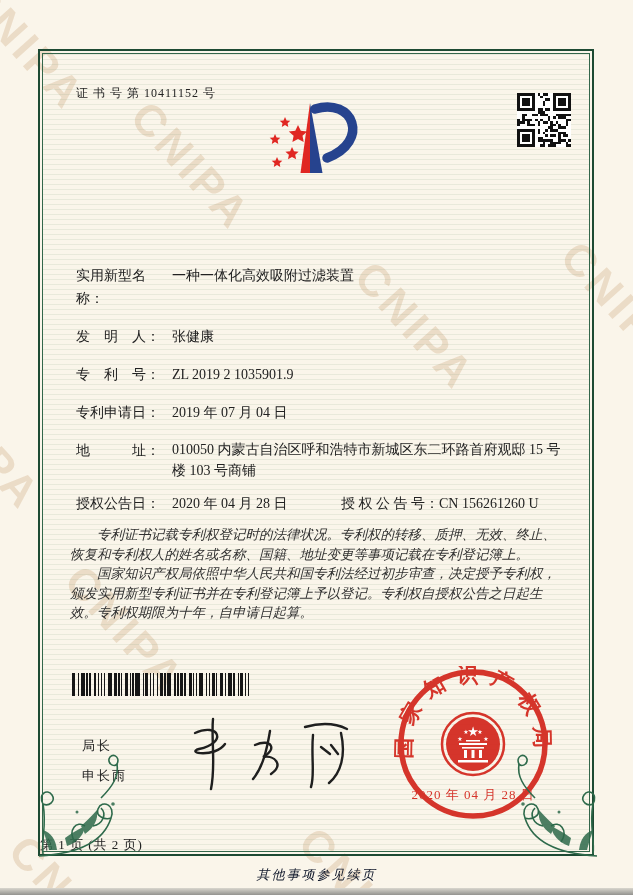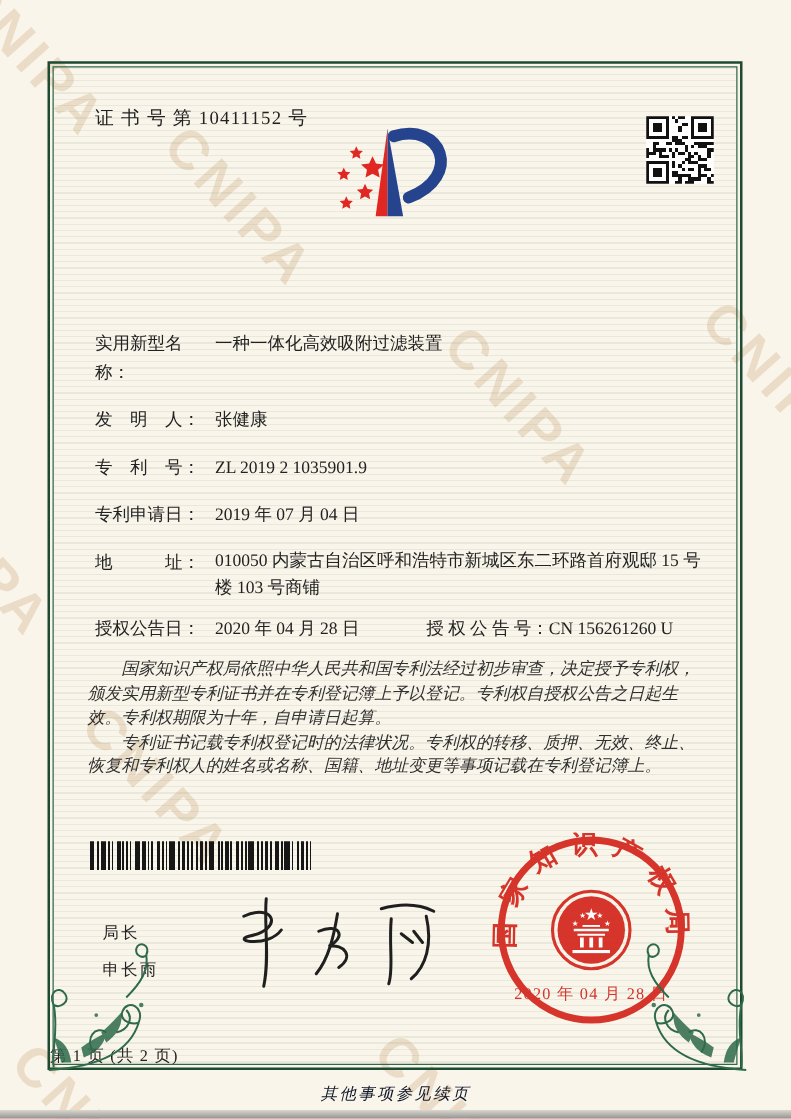--- a/index.html
+++ b/index.html
@@ -21,21 +21,21 @@
   }
   .frame .inner-line{
     position:absolute;inset:2px;border:1px solid #33664a;pointer-events:none;
   }
   .frame .waves{
     position:absolute;inset:3px;pointer-events:none;
     background:repeating-linear-gradient(180deg,
       rgba(124,160,124,0.14) 0px, rgba(124,160,124,0.14) 1px,
       transparent 1px, transparent 5px);
   }
-  .cert-number{position:absolute;left:36px;top:34px;font-size:15px;letter-spacing:1px;}
+  .cert-number{position:absolute;left:36px;top:34px;font-size:12px;letter-spacing:1px;}
   .logo{position:absolute;left:207px;top:40px;width:150px;height:115px;}
   .qr{position:absolute;left:477px;top:42px;width:54px;height:54px;background:#fff;}
   .title{
     position:absolute;left:0;top:120px;width:100%;text-align:center;
     font-size:33px;font-weight:bold;letter-spacing:5px;color:#1c1c1c;
   }
   .fields{position:absolute;left:36px;top:213px;width:496px;font-size:14px;}
   .frow{margin-bottom:15px;line-height:23px;position:relative;}
   .flabel{display:inline-block;width:96px;vertical-align:top;}
   .fvalue{display:inline-block;vertical-align:top;max-width:392px;}
@@ -238,22 +238,22 @@
     </div>
     <div class="frow">
       <span class="flabel">授权公告日：</span><span class="fvalue">2020 年 04 月 28 日</span>
       <span class="grant-right">
         <span>授 权 公 告 号：</span><span>CN 156261260 U</span>
       </span>
     </div>
   </div>
 
   <div class="paras">
+    <p>专利证书记载专利权登记时的法律状况。专利权的转移、质押、无效、终止、恢复和专利权人的姓名或名称、国籍、地址变更等事项记载在专利登记簿上。</p>
     <p>国家知识产权局依照中华人民共和国专利法经过初步审查，决定授予专利权，颁发实用新型专利证书并在专利登记簿上予以登记。专利权自授权公告之日起生效。专利权期限为十年，自申请日起算。</p>
-    <p>专利证书记载专利权登记时的法律状况。专利权的转移、质押、无效、终止、恢复和专利权人的姓名或名称、国籍、地址变更等事项记载在专利登记簿上。</p>
   </div>
 
   <svg class="barcode" id="barcode-svg" viewBox="0 0 180 23" preserveAspectRatio="none" shape-rendering="crispEdges">
       <rect x="0" y="0" width="2.88" height="23" fill="#161616"></rect>
       <rect x="5.76" y="0" width="1.44" height="23" fill="#161616"></rect>
       <rect x="8.64" y="0" width="4.32" height="23" fill="#161616"></rect>
       <rect x="14.4" y="0" width="1.44" height="23" fill="#161616"></rect>
       <rect x="17.28" y="0" width="1.44" height="23" fill="#161616"></rect>
       <rect x="21.6" y="0" width="2.88" height="23" fill="#161616"></rect>
       <rect x="25.92" y="0" width="1.44" height="23" fill="#161616"></rect>

